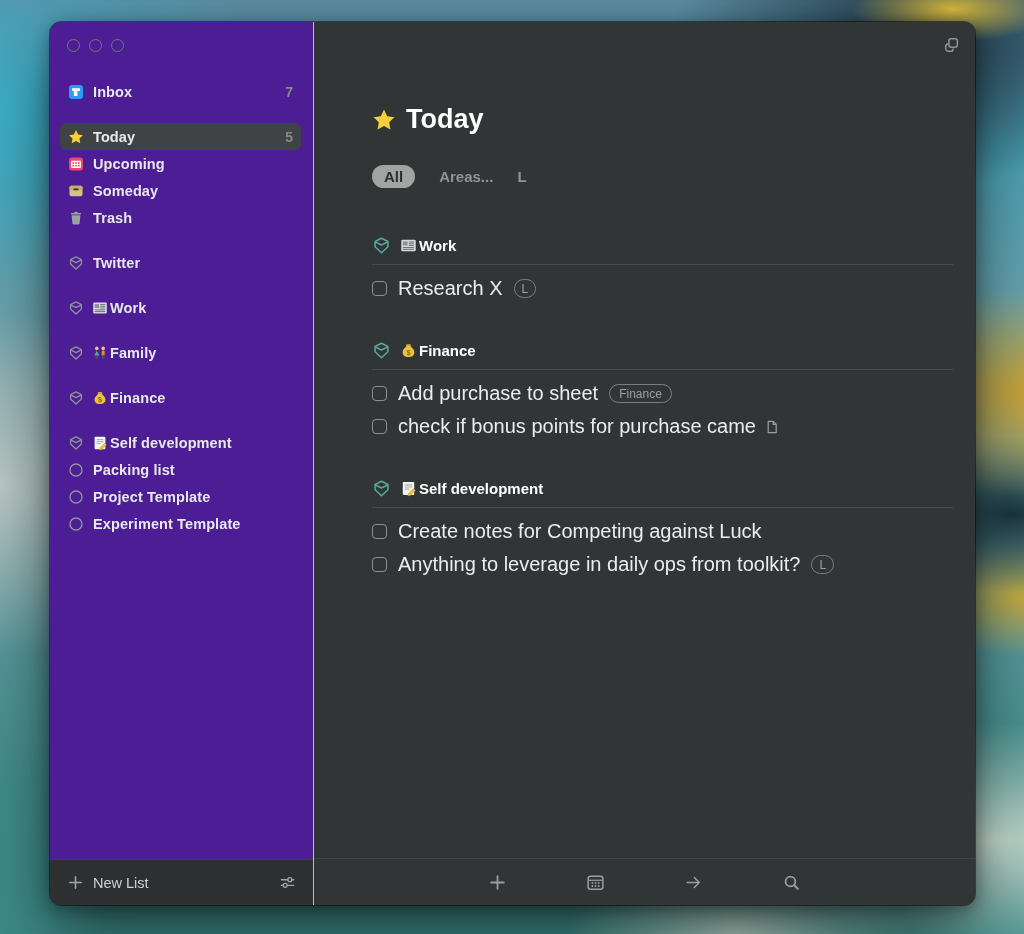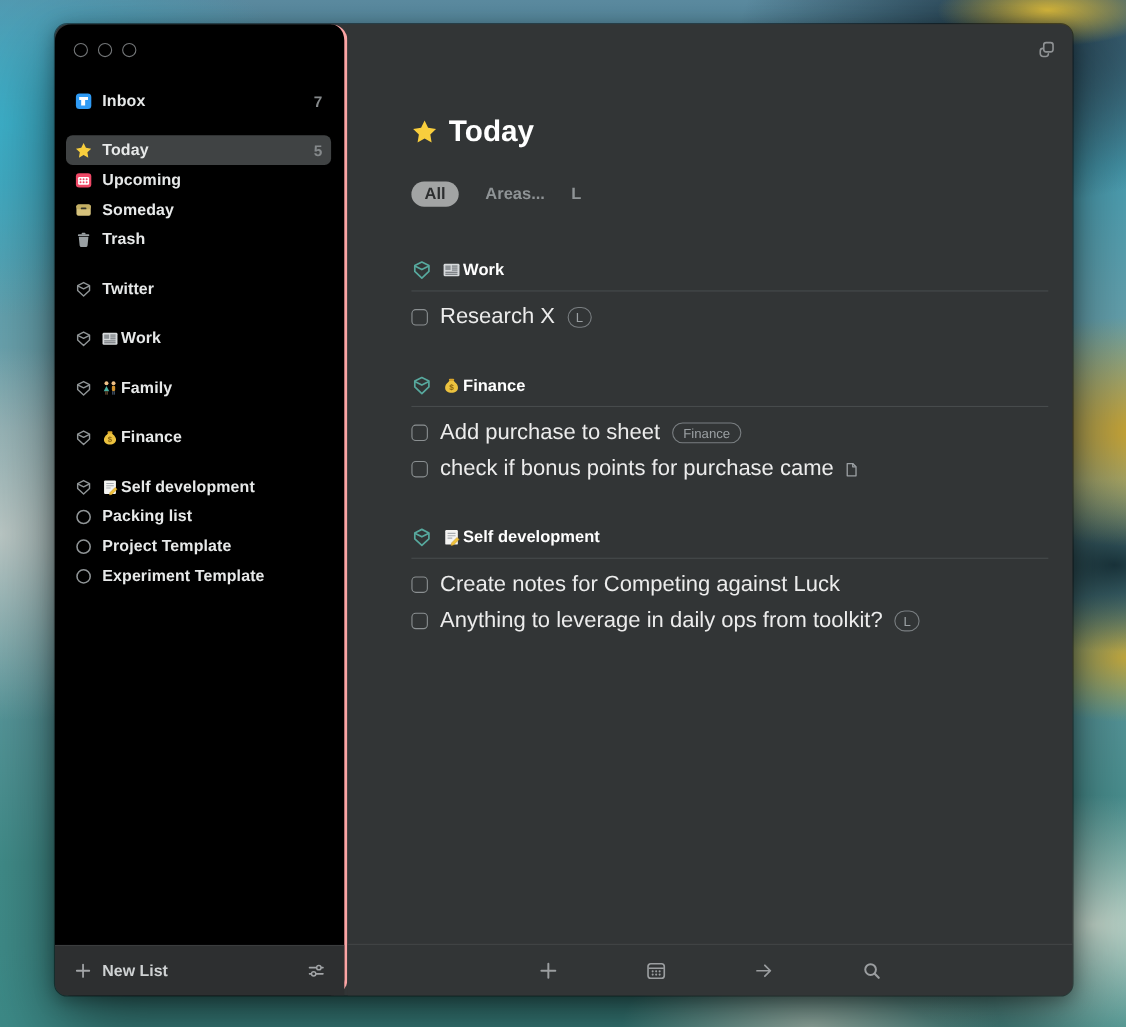--- a/index.html
+++ b/index.html
@@ -19,36 +19,36 @@
       radial-gradient(38% 26% at 1% 12%, rgba(60,178,204,.95), rgba(60,178,204,0) 72%),
       linear-gradient(180deg,#5e8ea4 0%,#49a0b4 16%,#7ba6ad 42%,#5b999e 66%,#418d8a 84%,#3d8b88 100%);
   }
 
   
   .window{position:absolute;left:50px;top:22px;width:925px;height:883px;border-radius:11px;
     overflow:hidden;display:flex;background:#323536;
     box-shadow:0 30px 70px rgba(0,0,0,.55),0 4px 18px rgba(0,0,0,.4);outline:1px solid rgba(0,0,0,.45);}
 
   
-  .sidebar{position:relative;width:263px;flex:0 0 263px;background:#000000;border-right:3px solid #fca5a5;border-radius:15px;}
+  .sidebar{position:relative;width:263px;flex:0 0 263px;background:#4c1d95;border-right:1px solid #fca5a5;}
   .traffic{display:flex;gap:9px;padding:17px 0 0 17px;}
   .tl{width:13px;height:13px;border-radius:50%;border:1.5px solid #737678;box-sizing:border-box;}
   .nav{padding:26px 12px 0 10px;}
   .nav-row{display:flex;align-items:center;height:27px;padding:0 8px 0 7px;border-radius:6px;color:#8f9496;cursor:default;}
   .nav-row.gap{margin-top:18px;}
   .nav-row.selected{background:#404344;}
   .nav-row .icon{width:18px;height:18px;display:inline-flex;align-items:center;justify-content:center;flex:0 0 18px;}
   .nav-row .icon svg{width:16px;height:16px;}
   .nav-row .icon.emoji{margin-left:6px;flex:0 0 17px;width:17px;}
   .nav-row .lbl{margin-left:8px;font-size:14.5px;font-weight:700;color:#e7e9e9;letter-spacing:.1px;}
   .nav-row .icon.emoji + .lbl{margin-left:2px;}
   .count{margin-left:auto;font-size:14px;font-weight:600;color:#85898b;}
   .side-footer{position:absolute;left:0;right:0;bottom:0;height:46px;border-top:1px solid rgba(255,255,255,.07);
     display:flex;align-items:center;justify-content:space-between;padding:0 17px;background:#2d2f30;box-sizing:border-box;}
-  .newlist{display:flex;align-items:center;gap:9px;color:#cfd2d3;font-size:14.5px;font-weight:700;cursor:default;}
+  .newlist{display:flex;align-items:center;gap:9px;color:#cfd2d3;font-size:14.5px;font-weight:400;cursor:default;}
   .newlist .icon svg,.side-footer .sliders svg{width:17px;height:17px;}
   .side-footer .icon,.side-footer .sliders{color:#a2a5a7;display:inline-flex;}
 
   
   .main{position:relative;flex:1;background:#323536;}
   .dup{position:absolute;top:13px;right:14px;color:#8f9294;display:inline-flex;}
   .dup svg{width:19px;height:19px;}
   .content{position:absolute;left:0;right:0;top:0;bottom:47px;padding:82px 22px 0 58px;overflow:hidden;}
   h1{margin:0;display:flex;align-items:center;gap:10px;font-size:27px;font-weight:700;color:#fff;}
   h1 .icon{display:inline-flex;}

